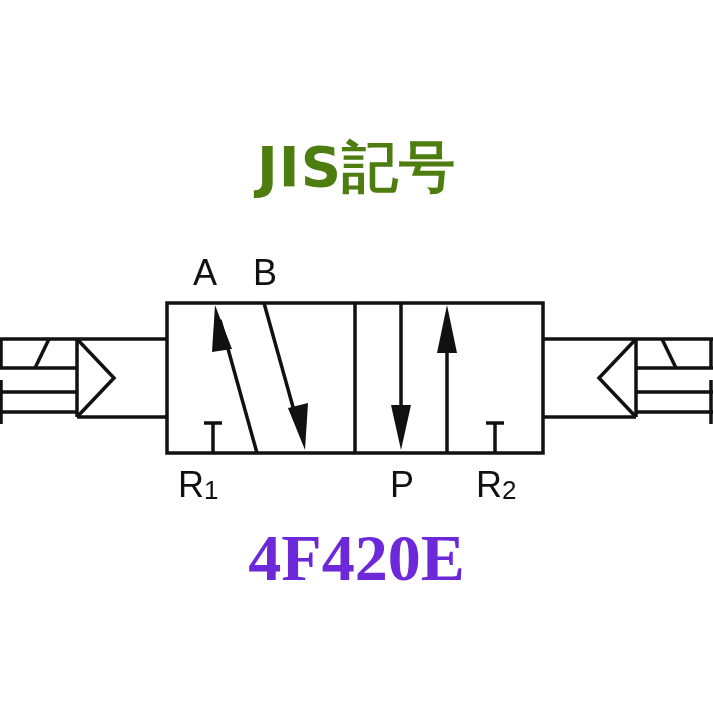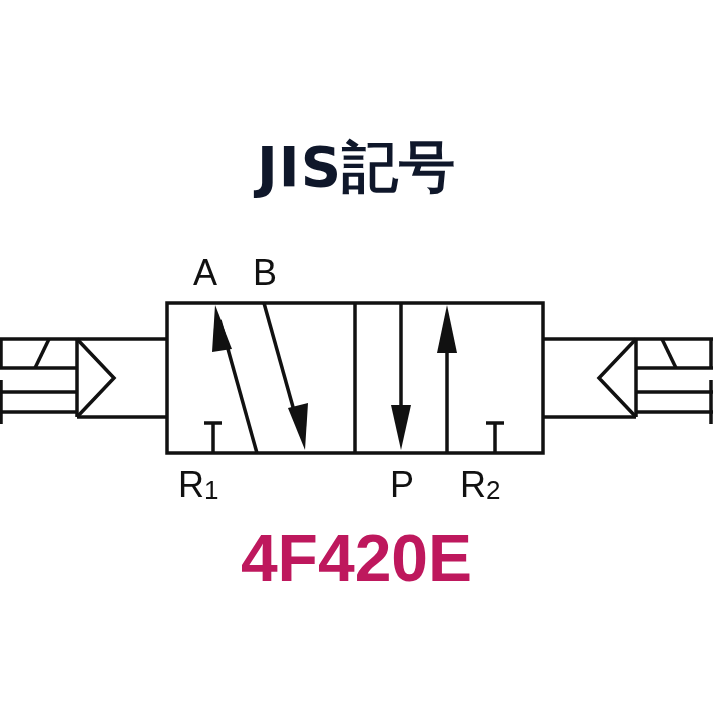--- a/index.html
+++ b/index.html
@@ -1,18 +1,18 @@
 <!DOCTYPE html>
 <html><head>
 <meta charset="utf-8">
 <style>
   html, body { margin:0; padding:0; background:#ffffff; }
   body { width:713px; height:713px; position:relative; overflow:hidden; font-family:"Liberation Sans", sans-serif; }
-  .title { position:absolute; left:0; width:713px; top:130px; text-align:center; font-size:56px; font-weight:bold; color:#0f172a; letter-spacing:1px; font-family:"DejaVu Sans", sans-serif; }
-  .model { position:absolute; left:0; width:713px; top:520px; text-align:center; font-size:66px; font-weight:bold; color:#be185d; font-family:Liberation Sans, sans-serif; }
+  .title { position:absolute; left:0; width:713px; top:130px; text-align:center; font-size:56px; font-weight:bold; color:#4d7c0f; letter-spacing:1px; font-family:"DejaVu Sans", sans-serif; }
+  .model { position:absolute; left:0; width:713px; top:520px; text-align:center; font-size:66px; font-weight:bold; color:#6d28d9; font-family:Liberation Serif, serif; }
   .port { position:absolute; font-size:36px; color:#111; font-family:"Liberation Sans", sans-serif; line-height:1; }
   .port sub { font-size:26px; vertical-align:baseline; position:relative; top:2px; }
   svg { position:absolute; left:0; top:0; }
 </style>
 </head>
 <body>
 
 <div class="title">JIS記号</div>
 
 <svg width="713" height="713" viewBox="0 0 713 713">
@@ -64,15 +64,15 @@
     <polygon points="305,450 288,408 308,403"></polygon>
     <polygon points="401,450 391,405 411,405"></polygon>
     <polygon points="447,305 437,353 457,353"></polygon>
   </g>
 </svg>
 
 <div class="port" style="left:193px;top:255px;">A</div>
 <div class="port" style="left:253px;top:255px;">B</div>
 <div class="port" style="left:178px;top:467px;"><span>R</span><sub>1</sub></div>
 <div class="port" style="left:390px;top:467px;">P</div>
-<div class="port" style="left:460px;top:467px;"><span>R</span><sub>2</sub></div>
+<div class="port" style="left:476px;top:467px;"><span>R</span><sub>2</sub></div>
 
 <div class="model">4F420E</div>
 
 </body></html>

